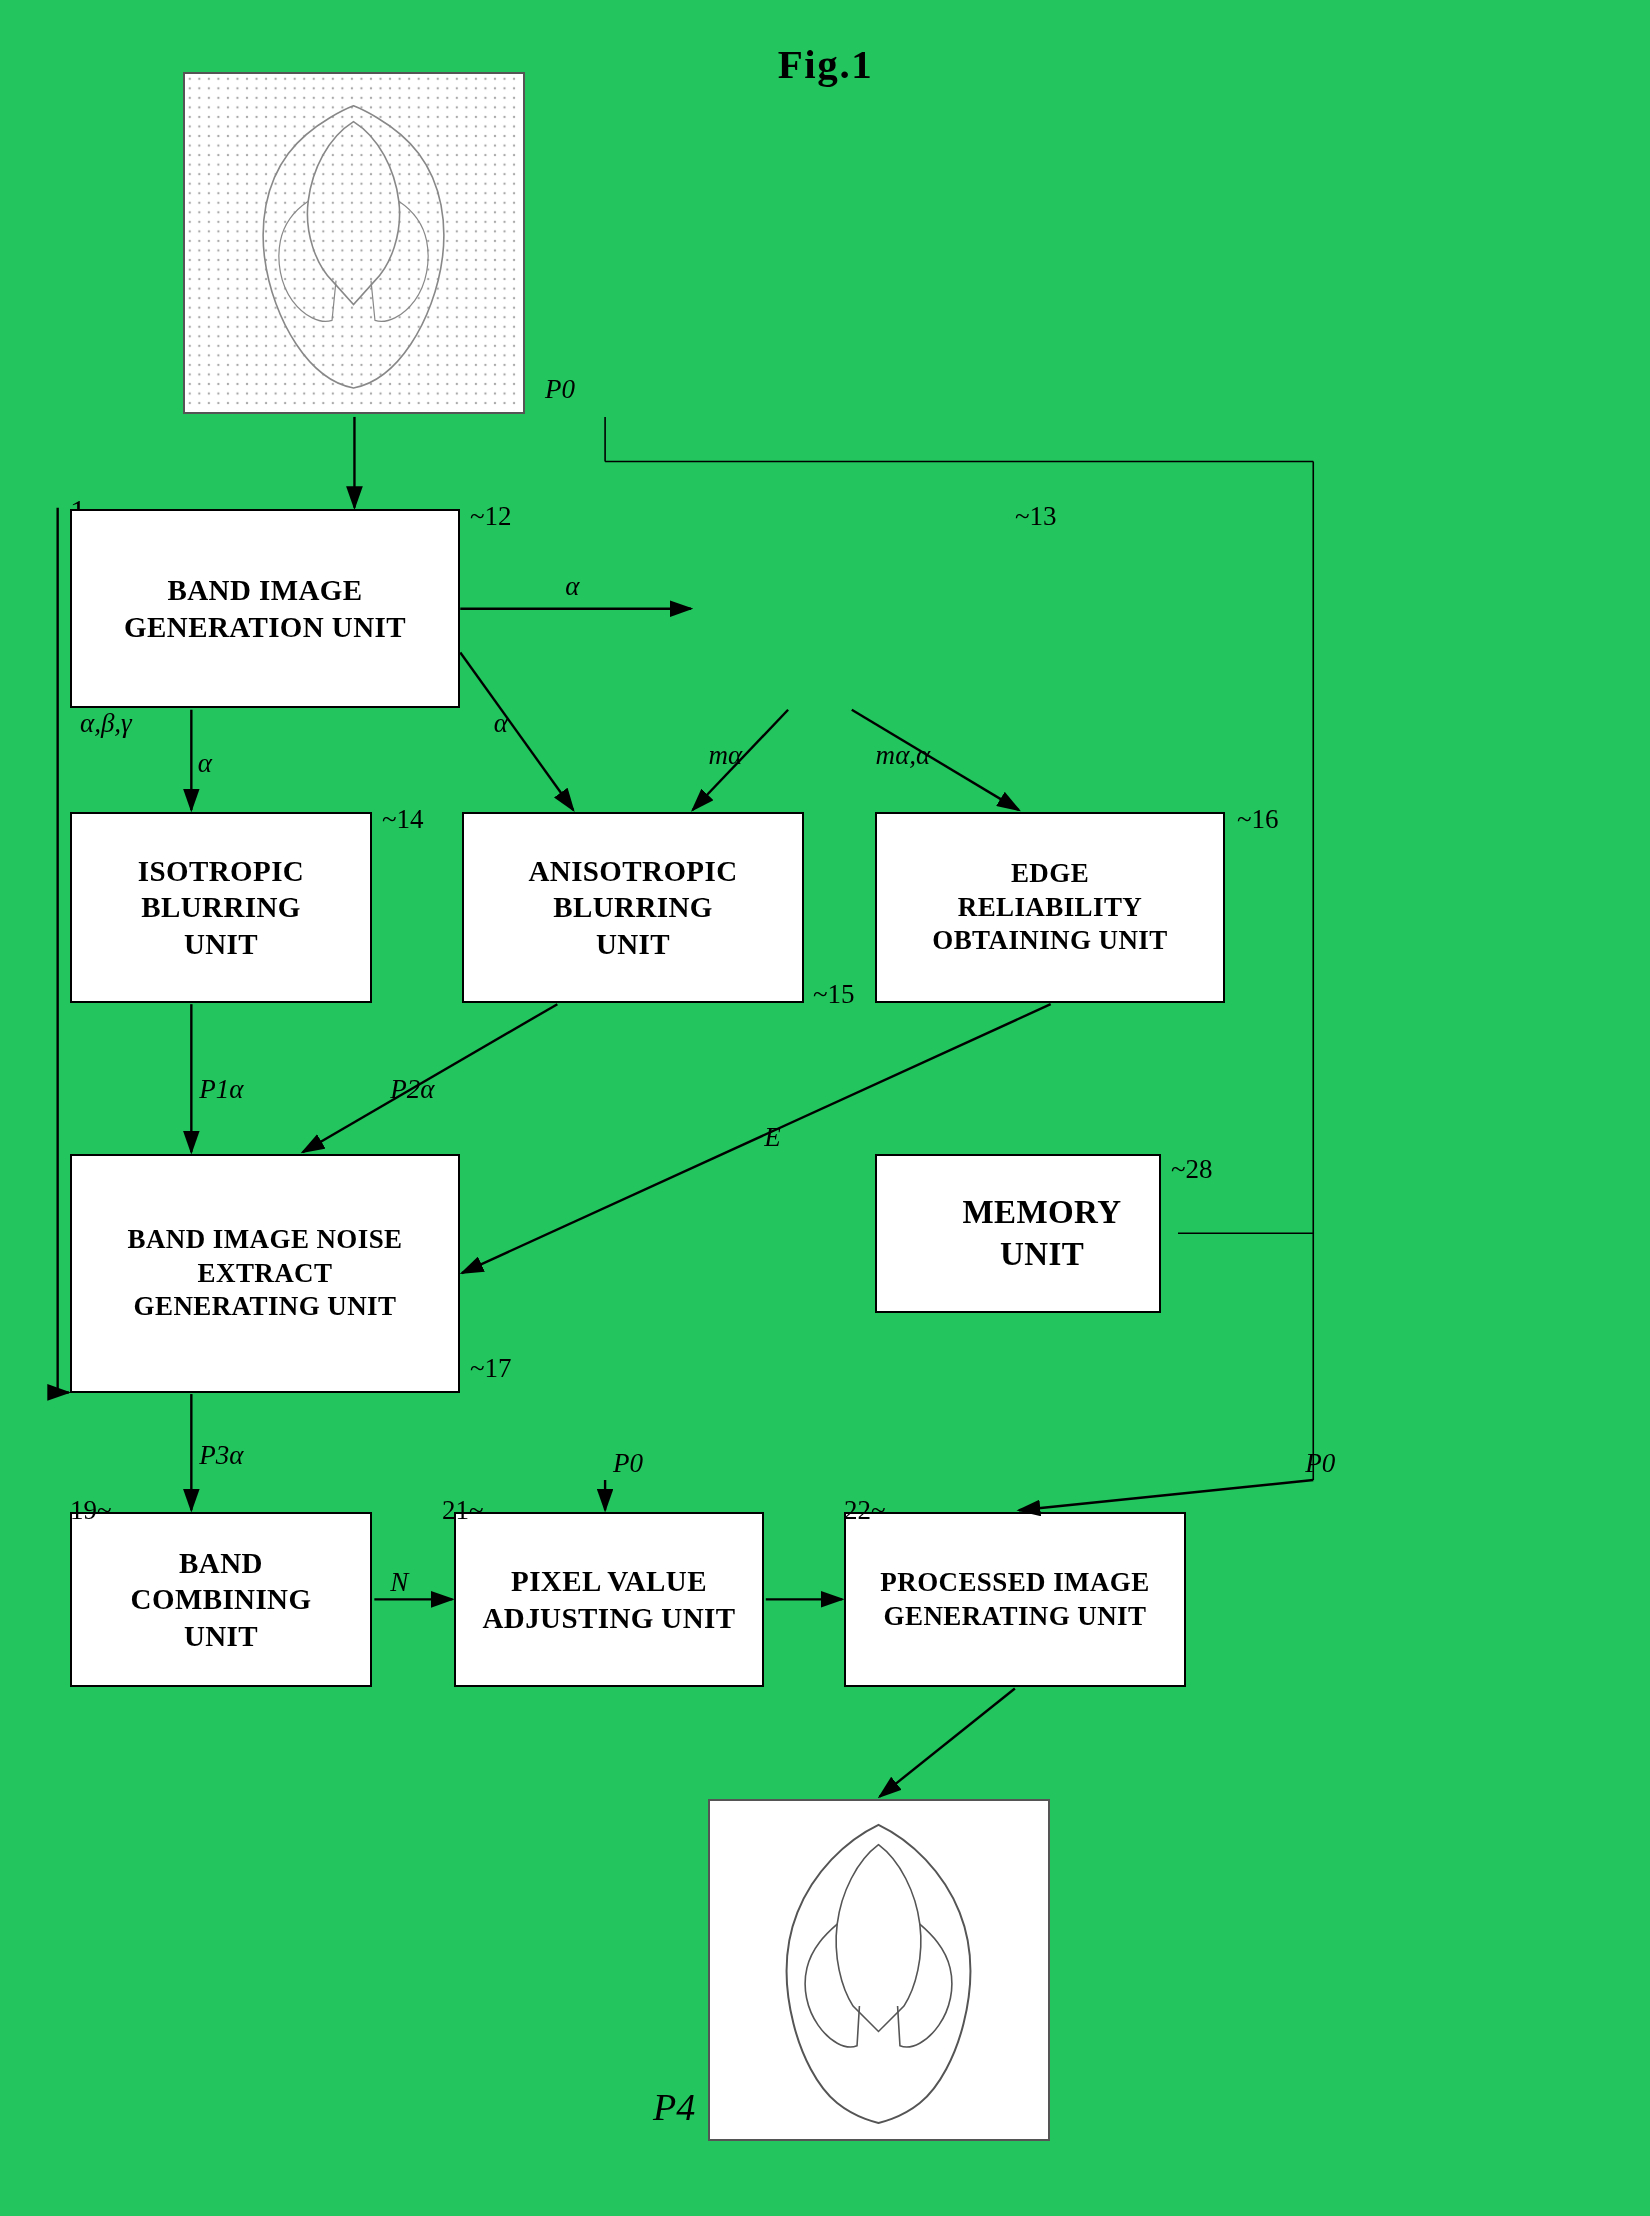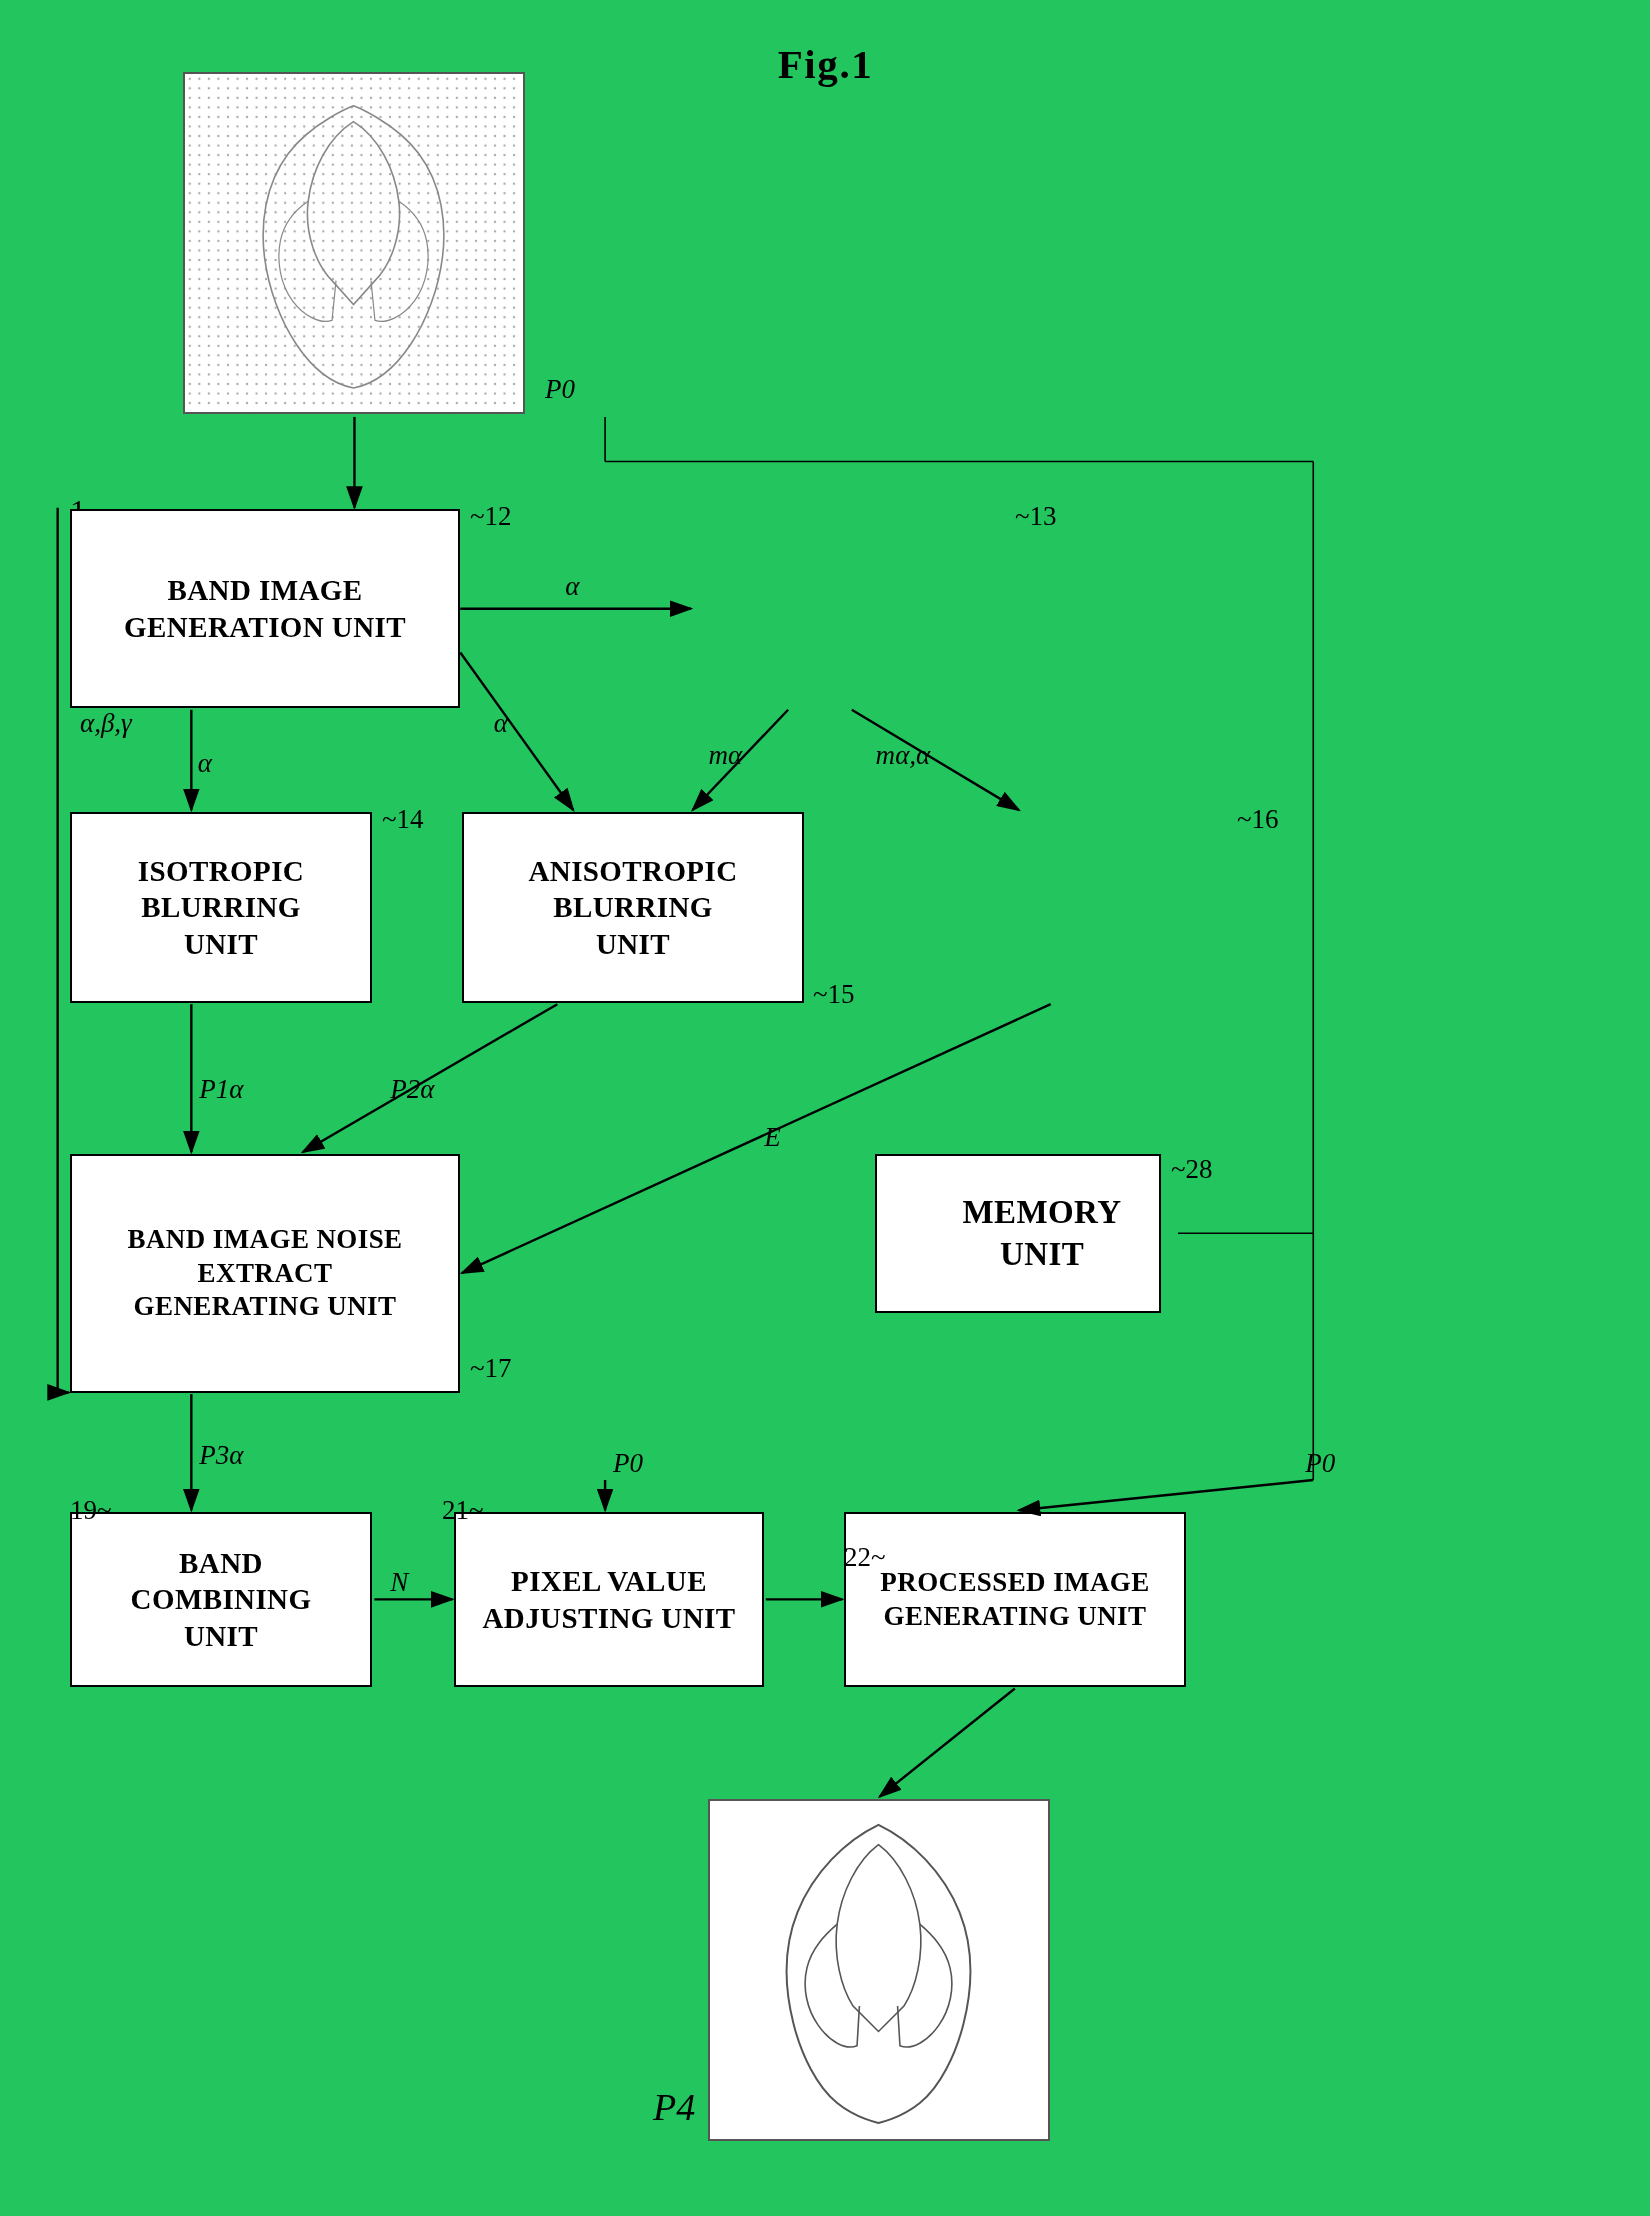--- a/index.html
+++ b/index.html
@@ -97,20 +97,23 @@
   <div class="box" style="left:70px; top:812px; width:302px; height:191px; font-size:29px;">
     ISOTROPIC<br>BLURRING<br>UNIT
   </div>
   <div class="ref-num" style="left:382px; top:804px;">~14</div>
 
   <div class="box" style="left:462px; top:812px; width:342px; height:191px; font-size:29px;">
     ANISOTROPIC<br>BLURRING<br>UNIT
   </div>
   <div class="ref-num" style="left:813px; top:979px;">~15</div>
 
+  <div class="box" style="left:875px; top:812px; width:350px; height:191px; font-size:27px;">
+    EDGE<br>RELIABILITY<br>OBTAINING UNIT
+  </div>
   <div class="ref-num" style="left:1237px; top:804px;">~16</div>
 
   <div class="box" style="left:70px; top:1154px; width:390px; height:239px; font-size:27px;">
     BAND IMAGE NOISE<br>EXTRACT<br>GENERATING UNIT
   </div>
   <div class="ref-num" style="left:470px; top:1353px;">~17</div>
 
   <div class="box" style="left:875px; top:1154px; width:286px; height:159px; font-size:33px;padding-left:48px;">
     MEMORY<br>UNIT
   </div>
@@ -122,21 +125,21 @@
   <div class="ref-num" style="left:70px; top:1495px;">19~</div>
 
   <div class="box" style="left:454px; top:1512px; width:310px; height:175px; font-size:29px;">
     PIXEL VALUE<br>ADJUSTING UNIT
   </div>
   <div class="ref-num" style="left:442px; top:1495px;">21~</div>
 
   <div class="box" style="left:844px; top:1512px; width:342px; height:175px; font-size:27px;">
     PROCESSED IMAGE<br>GENERATING UNIT
   </div>
-  <div class="ref-num" style="left:844px; top:1495px;margin-top:47px;">22~</div>
+  <div class="ref-num" style="left:844px; top:1495px;">22~</div>
 
   <div class="image-box" style="left:708px; top:1799px; width:342px; height:342px;">
     <svg width="337" height="337" viewBox="0 0 424 424">
 
       <rect width="424" height="424" fill="#fff"></rect>
       <path d="M212,30 C170,50 130,90 110,140 C90,190 95,240 105,280 C115,320 135,360 160,380 C185,400 212,405 212,405 C212,405 239,400 264,380 C289,360 309,320 319,280 C329,240 334,190 314,140 C294,90 254,50 212,30Z" fill="none" stroke="#555" stroke-width="2.5"></path>
       <path d="M212,55 C185,75 165,115 160,155 C155,195 165,235 180,258 L212,290 L244,258 C259,235 269,195 264,155 C259,115 239,75 212,55Z" fill="none" stroke="#555" stroke-width="2"></path>
 
       <path d="M160,155 C145,168 128,185 122,210 C116,235 122,262 136,282 C150,302 170,314 185,308 L188,258" fill="none" stroke="#555" stroke-width="2"></path>
 

